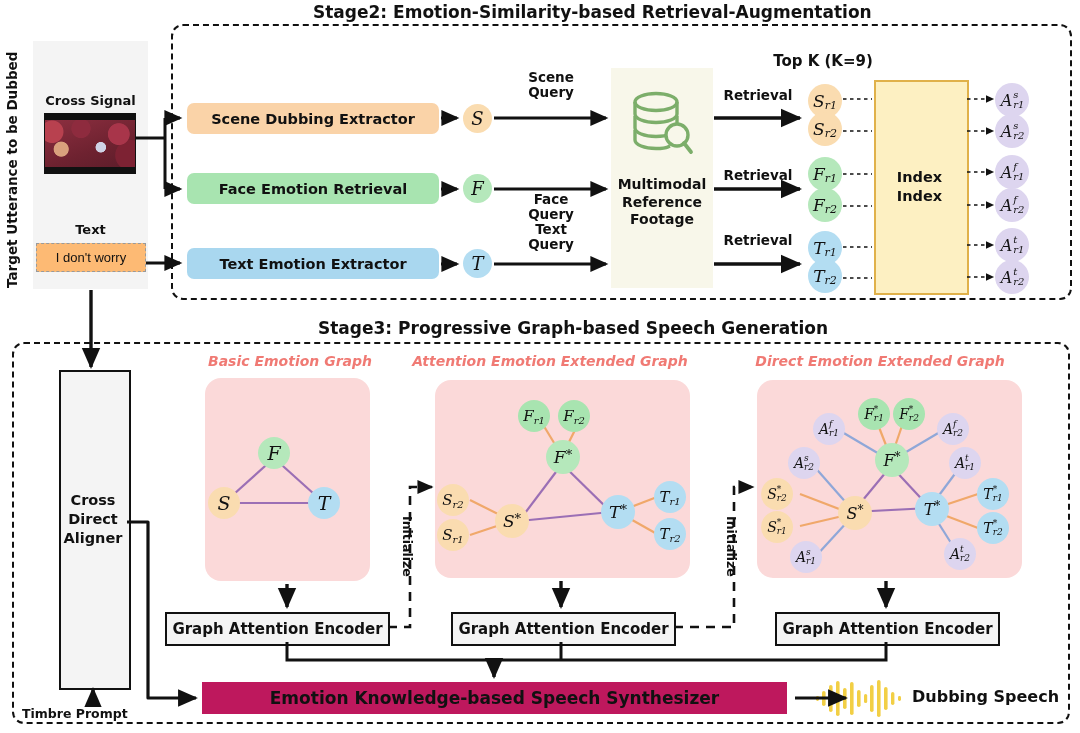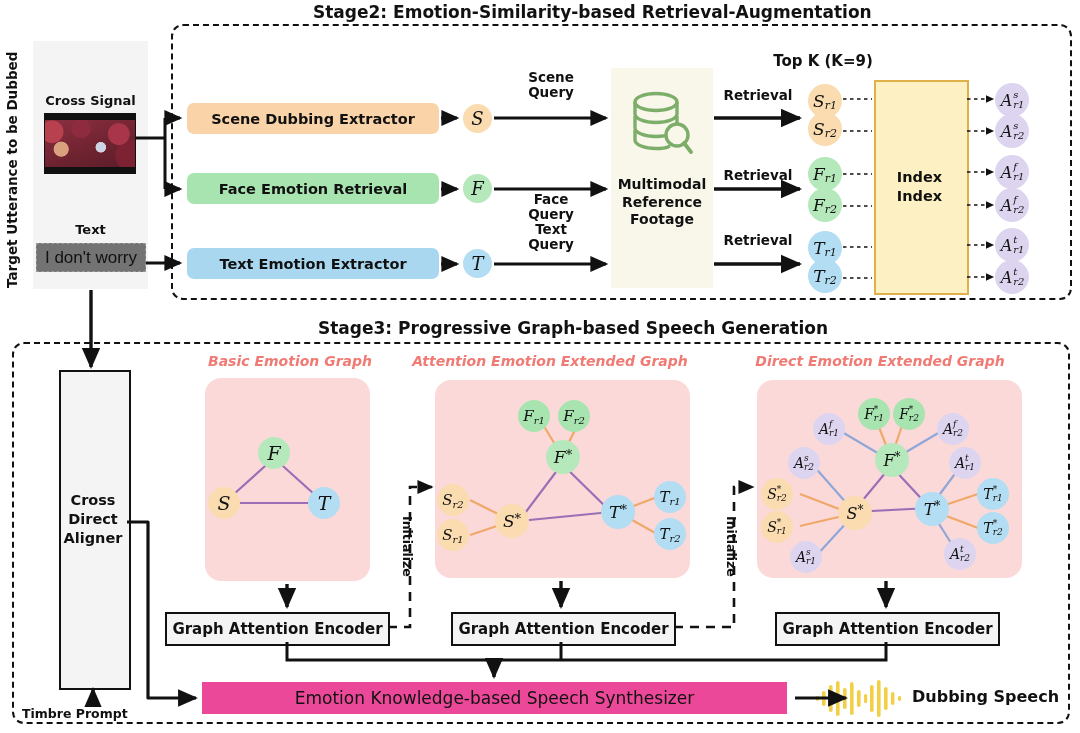--- a/index.html
+++ b/index.html
@@ -15,39 +15,39 @@
   .dashed-frame{border:2.5px dashed #111;border-radius:12px;}
 
   
   .vert-label{writing-mode:vertical-rl;transform:rotate(180deg);
               font-weight:bold;font-size:13.5px;white-space:nowrap;}
   .input-panel{background:#f4f4f4;}
   .sub-label{font-weight:bold;font-size:13px;white-space:nowrap;}
   .filmstrip{background:#7a2b34;border-top:6px solid #111;border-bottom:6px solid #111;
              position:relative;overflow:hidden;outline:1.5px solid #111;}
   .perf{position:absolute;background:#fff;width:5px;height:4px;}
-  .text-box{border:1.4px dashed #9a9a9a;background:#737373;font-size:17px;
+  .text-box{border:1.4px dashed #9a9a9a;background:#fdba74;font-size:13px;
             font-family:"Liberation Sans",sans-serif;white-space:nowrap;}
 
   
   .pill{border-radius:7px;font-weight:bold;font-size:14.5px;white-space:nowrap;}
 
   
   .node{border-radius:50%;display:flex;align-items:center;justify-content:center;
         font-family:"DejaVu Serif","Liberation Serif",serif;font-style:italic;}
 
   
   .lbl{font-weight:bold;font-size:13.5px;white-space:nowrap;text-align:center;line-height:1.12;}
   .lbl-sm{font-weight:bold;font-size:12.5px;white-space:nowrap;}
 
   
   .box-outline{border:2px solid #111;background:#f4f4f4;font-weight:bold;}
   .index-box{border:2px solid #e0b14a;background:#fdf0c2;}
   .ref-box{background:#f8f7ea;}
-  .synth-bar{background:#ec4899;font-weight:normal;font-size:17px;}
+  .synth-bar{background:#be185d;font-weight:bold;font-size:17px;}
 
   
   .graph-panel{background:#fbd9d9;border-radius:16px;}
   .panel-title{color:#f07a74;font-weight:bold;font-size:14px;font-style:italic;white-space:nowrap;}
 
   .rot-lbl{writing-mode:vertical-rl;font-weight:bold;font-size:12.5px;white-space:nowrap;}
 
   svg{position:absolute;left:0;top:0;overflow:visible;pointer-events:none;}
   .mathnode{font-family:"DejaVu Serif","Liberation Serif",serif;font-style:italic;}
 </style>

